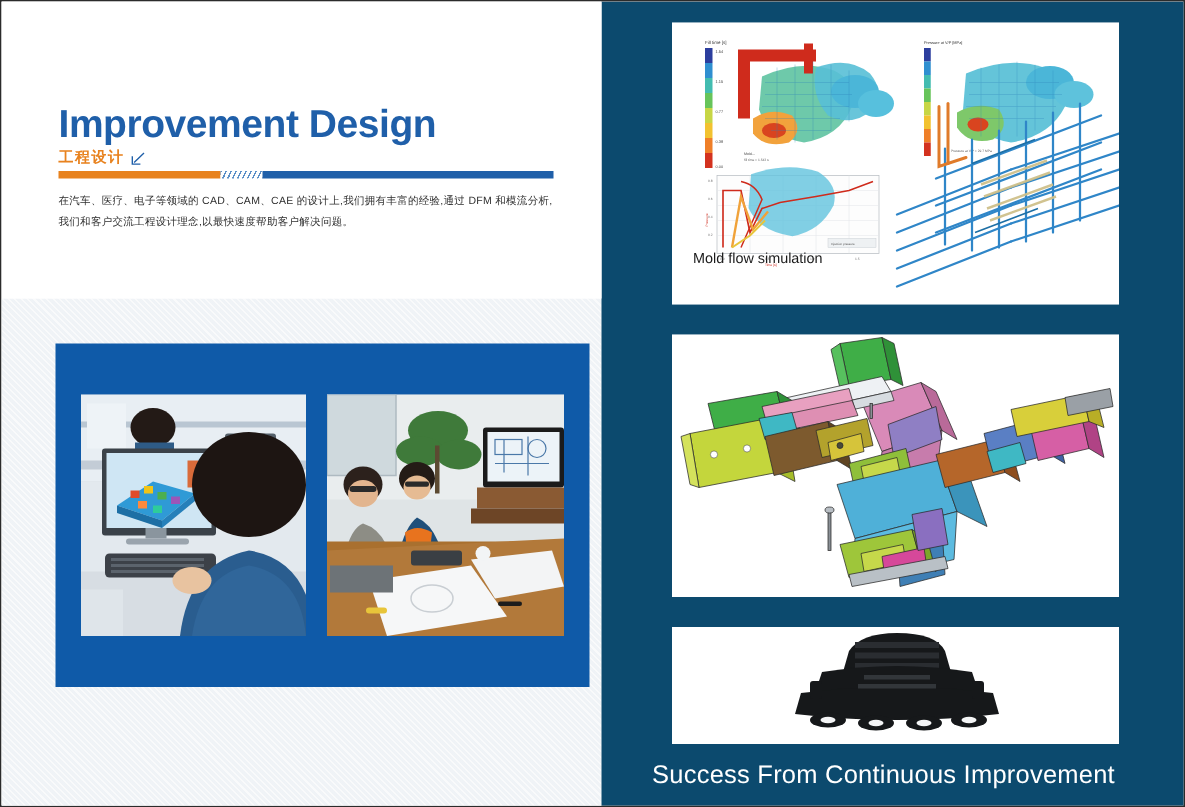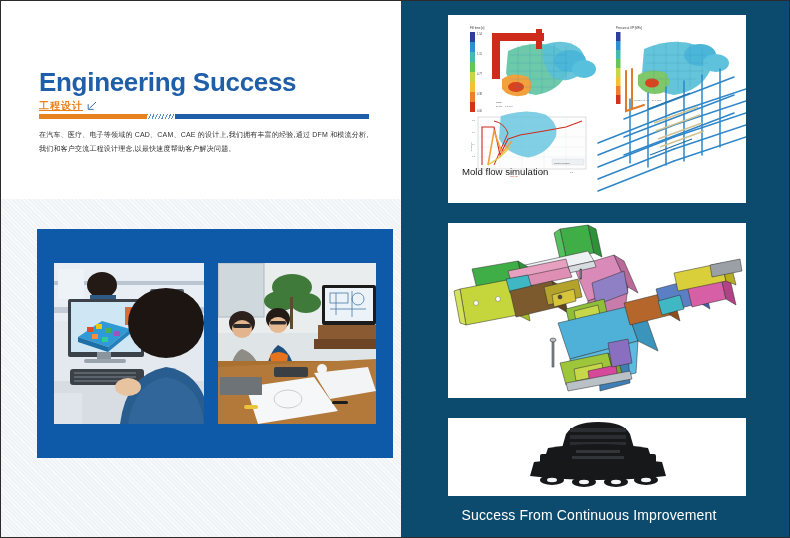--- a/index.html
+++ b/index.html
@@ -24,21 +24,21 @@
   }
   .left-white-top{position:absolute;left:0;top:0;width:400px;height:198px;background:#fff;z-index:2;}
 
   
   .header-block{position:absolute;left:38px;top:68px;width:330px;z-index:5;}
   .title-en{
     font-size:26px;font-weight:bold;color:#1f5fa9;letter-spacing:-0.3px;
     line-height:1;margin:0 0 6px 0;
   }
   .sub-row{display:flex;align-items:flex-end;gap:4px;margin-bottom:3px;}
-  .title-cn{font-size:10px;color:#e8821e;font-weight:bold;letter-spacing:1px;line-height:1;text-decoration:underline;}
+  .title-cn{font-size:10px;color:#e8821e;font-weight:bold;letter-spacing:1px;line-height:1;}
   .cn-mark{width:10px;height:10px;position:relative;}
   .cn-mark svg{display:block;}
 
   .rule{position:relative;height:5px;width:330px;margin-bottom:9px;}
   .rule .r-orange{position:absolute;left:0;top:0;height:5px;width:108px;background:#e8821e;}
   .rule .r-hatch{position:absolute;left:108px;top:0;height:5px;width:28px;
      background:repeating-linear-gradient(115deg,#5b8fc7 0 1px,#ffffff 1px 3px);}
   .rule .r-blue{position:absolute;left:136px;top:0;height:5px;right:0;background:#1f5fa9;}
 
   .para{font-size:7.4px;line-height:1.95;color:#2a2a2a;margin:0;}
@@ -66,36 +66,36 @@
   .rp-part{left:47px;top:417px;width:298px;height:78px;}
 
   .cap{
     position:absolute;color:#ffffff;font-size:7.2px;letter-spacing:.9px;margin-top:44px;
   }
   .cap-cae{left:62px;top:206px;}
   .cap-cad{left:50px;top:402px;}
 
   .tagline{
     position:absolute;left:0;top:506px;width:390px;text-align:center;
-    color:#ffffff;font-size:14px;letter-spacing:.15px;
+    color:#ffffff;font-size:17px;letter-spacing:.15px;
     padding-right:14px;box-sizing:border-box;
   }
 </style>
 </head>
 <body>
 
 <div class="page">
 
   <div class="left-col">
     <div class="left-lower-bg"></div>
     <div class="left-white-top"></div>
   </div>
 
   <div class="header-block">
-    <h1 class="title-en">Engineering Success</h1>
+    <h1 class="title-en">Improvement Design</h1>
 
     <div class="sub-row">
       <span class="title-cn">工程设计</span>
       <span class="cn-mark">
         <svg viewBox="0 0 10 10" width="10" height="10">
           <path d="M9 1 L2.4 7.4 M1.2 3.2 L1.2 8.4 L6.6 8.4" stroke="#1f5fa9" stroke-width="0.9" fill="none"></path>
         </svg>
       </span>
     </div>
 

